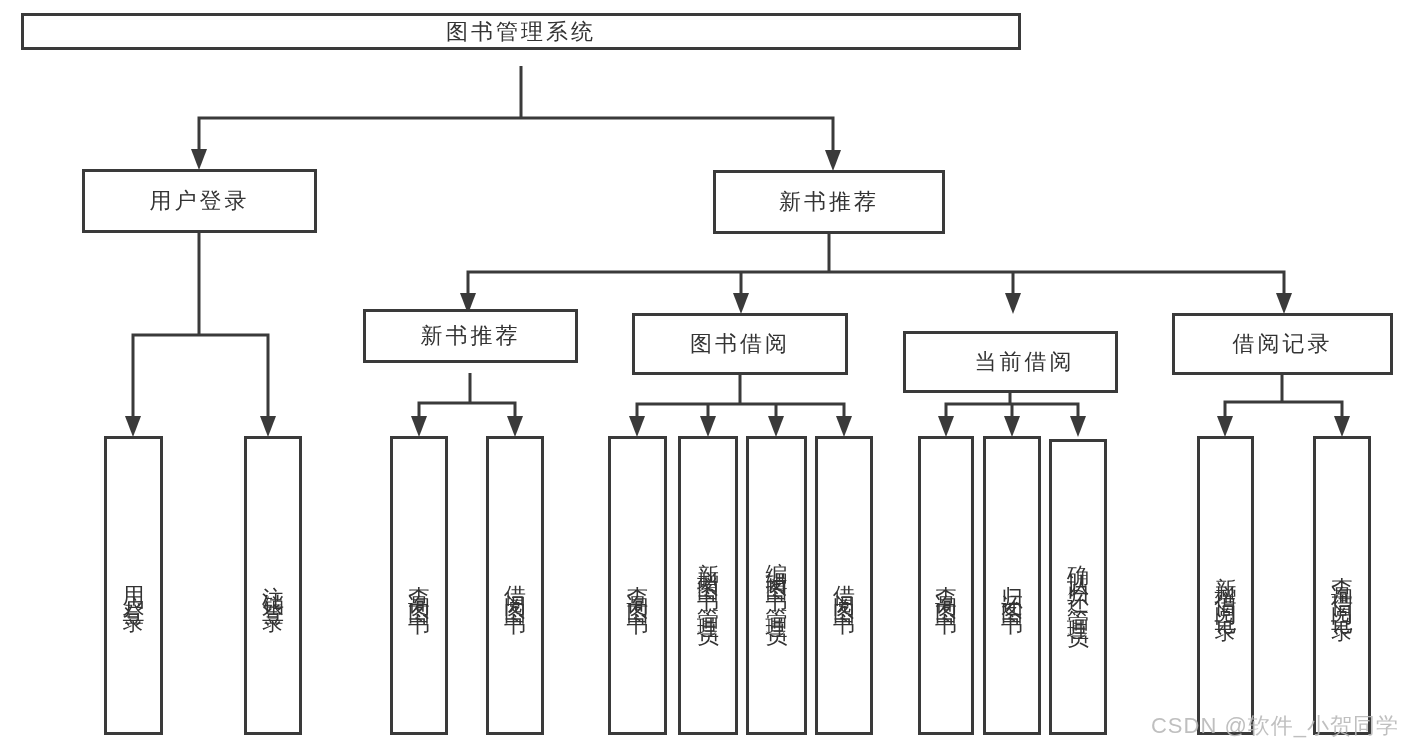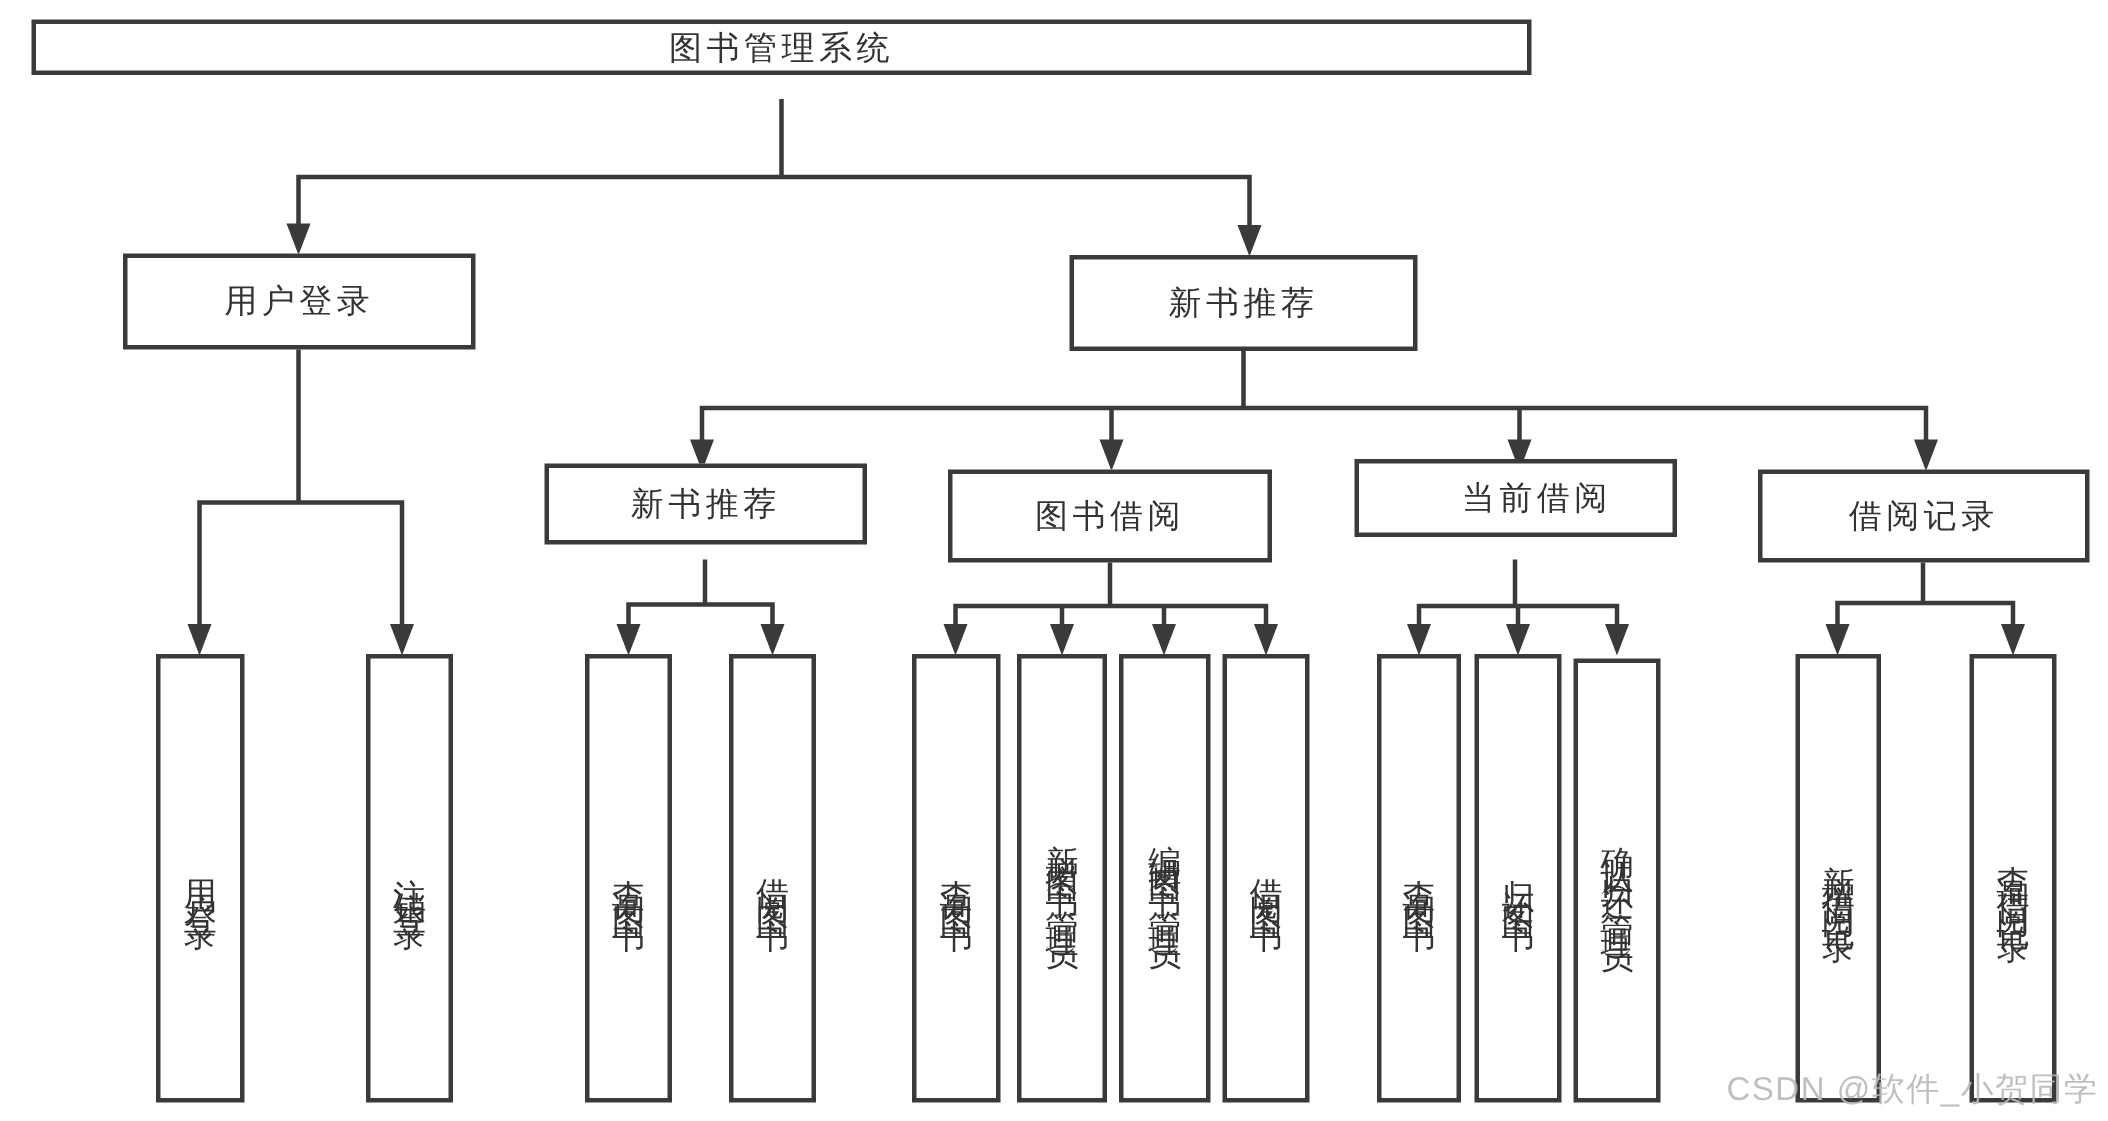--- a/index.html
+++ b/index.html
@@ -115,21 +115,21 @@
   <div class="box" style="left:713px; top:170px; width:232px; height:64px;">
     <span class="h-label">新书推荐</span>
   </div>
 
   <div class="box" style="left:363px; top:309px; width:215px; height:54px;">
     <span class="h-label">新书推荐</span>
   </div>
   <div class="box" style="left:632px; top:313px; width:216px; height:62px;align-items:center;">
     <span class="h-label">图书借阅</span>
   </div>
-  <div class="box" style="left:903px; top:306px; width:215px; height:52px;padding-left:28px;">
+  <div class="box" style="left:903px; top:331px; width:215px; height:62px;padding-left:28px;">
     <span class="h-label">当前借阅</span>
   </div>
   <div class="box" style="left:1172px; top:313px; width:221px; height:62px;">
     <span class="h-label">借阅记录</span>
   </div>
 
   <div class="box" style="left:104px; top:436px; width:59px; height:299px;">
     <span class="v-label">用户登录</span>
   </div>
   <div class="box" style="left:244px; top:436px; width:58px; height:299px;">

